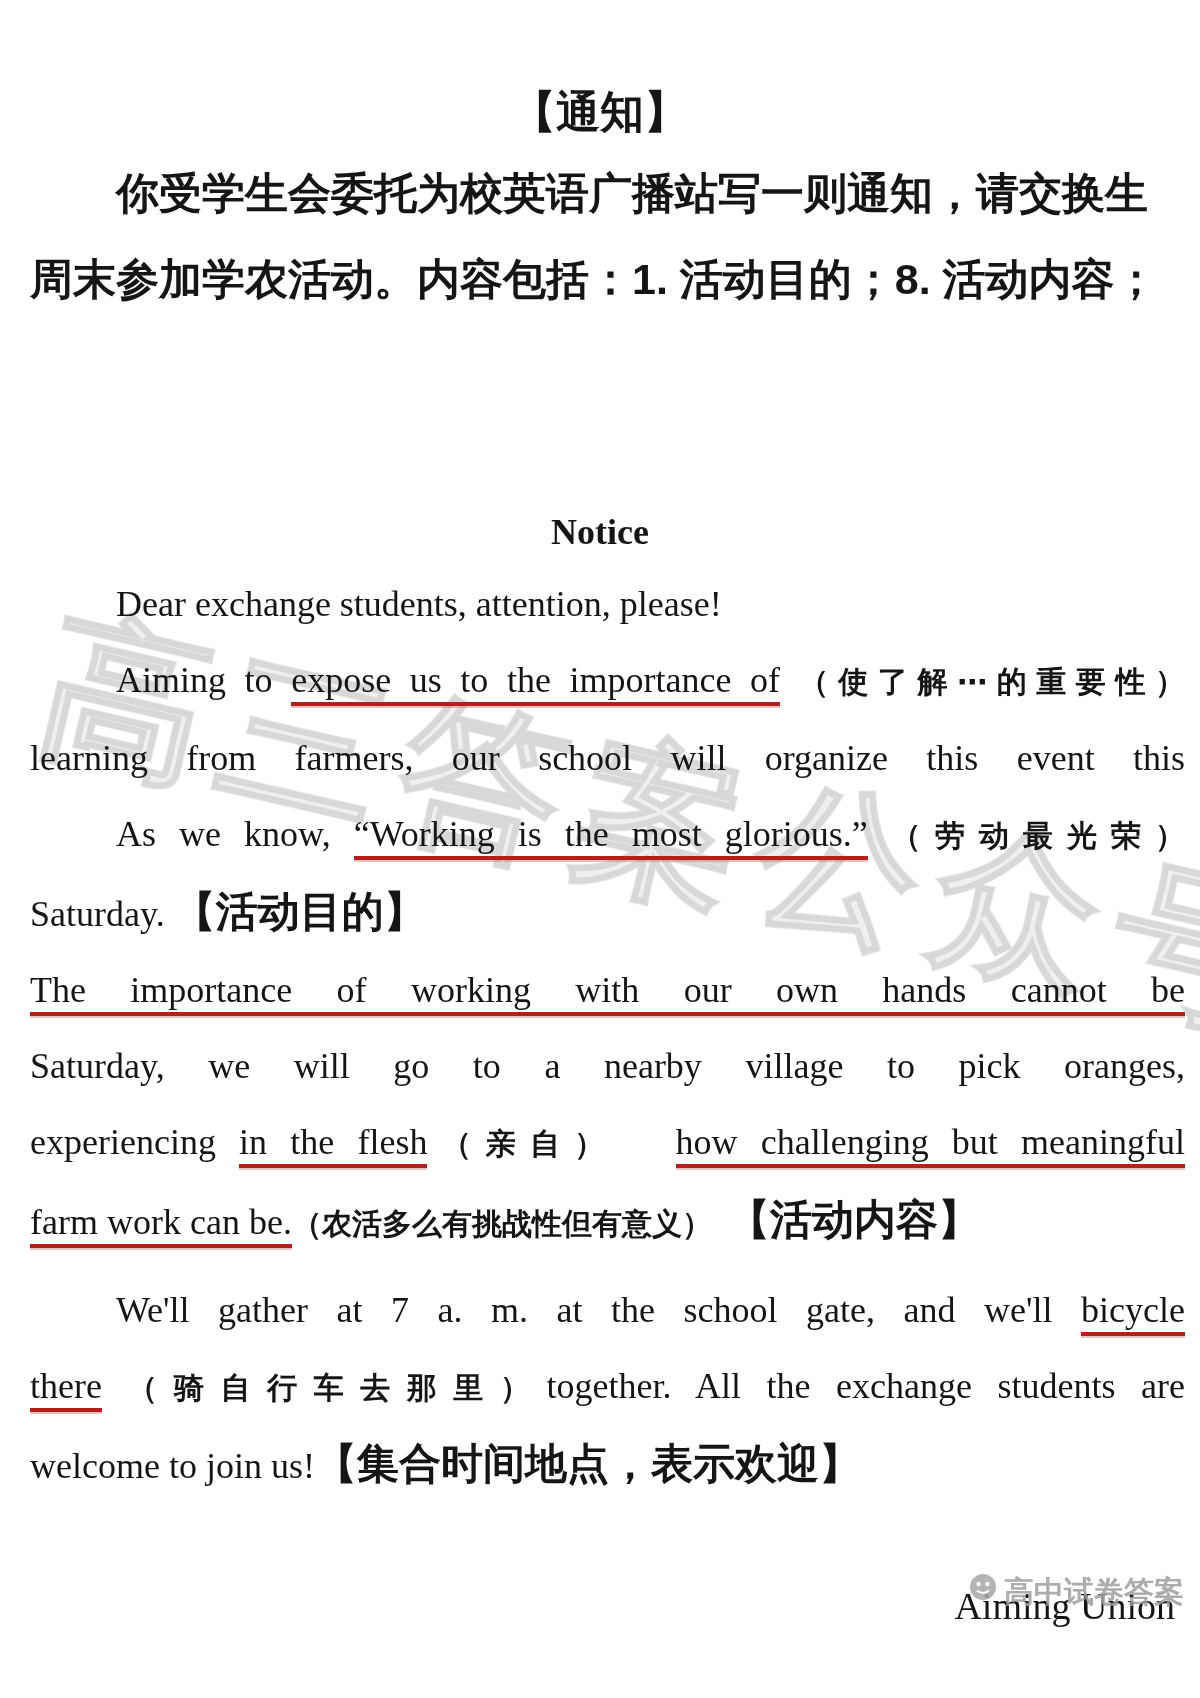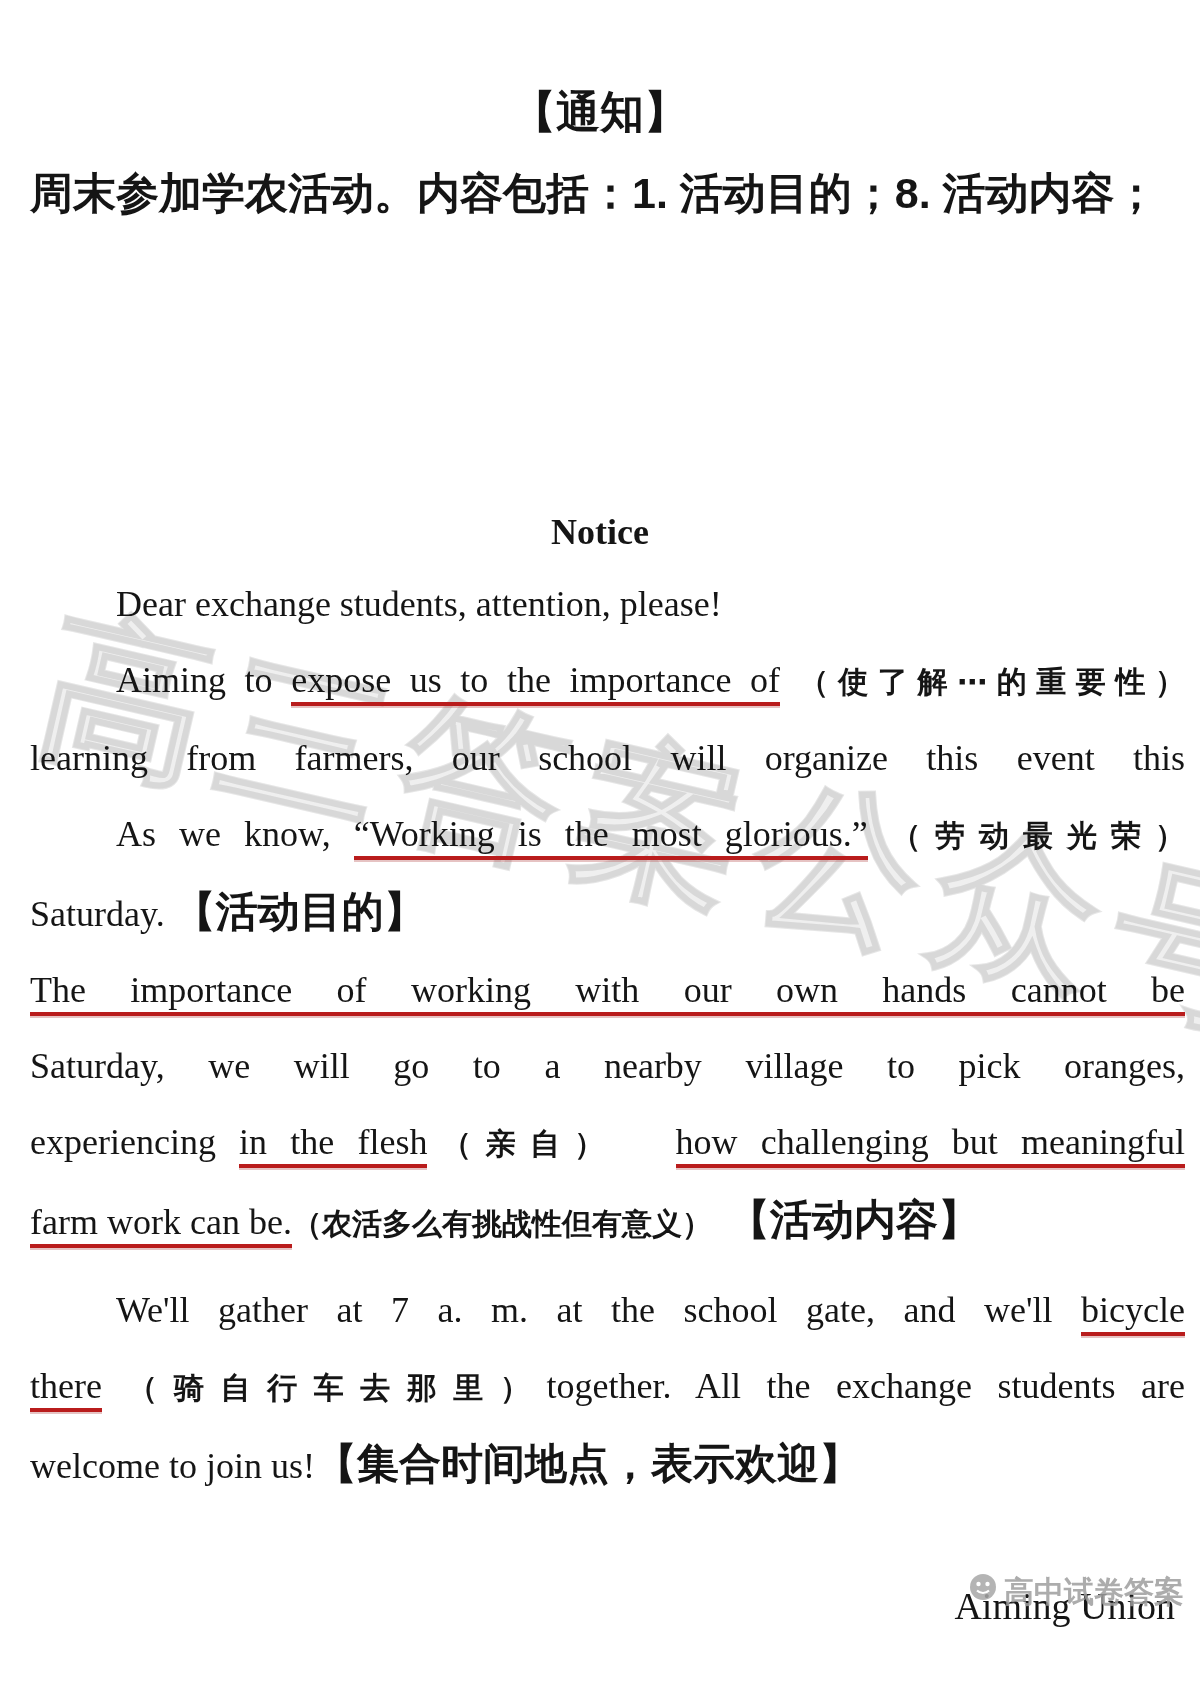--- a/index.html
+++ b/index.html
@@ -87,20 +87,21 @@
 </head>
 <body>
 
 <div class="page">
 
   <div class="wm-diag cn">高三答案公众号</div>
 
   <div class="title cn">【通知】</div>
 
   <div class="prompt cn">
+    <div class="indent">你受学生会委托为校英语广播站写一则通知，请交换生</div>
     <div>周末参加学农活动。内容包括：1. 活动目的；8. 活动内容；</div>
   </div>
 
   <div class="notice-h">Notice</div>
 
   <div class="body">
 
     <div class="ln ind">Dear exchange students, attention, please!</div>
 
     <div class="ln ind jst">

